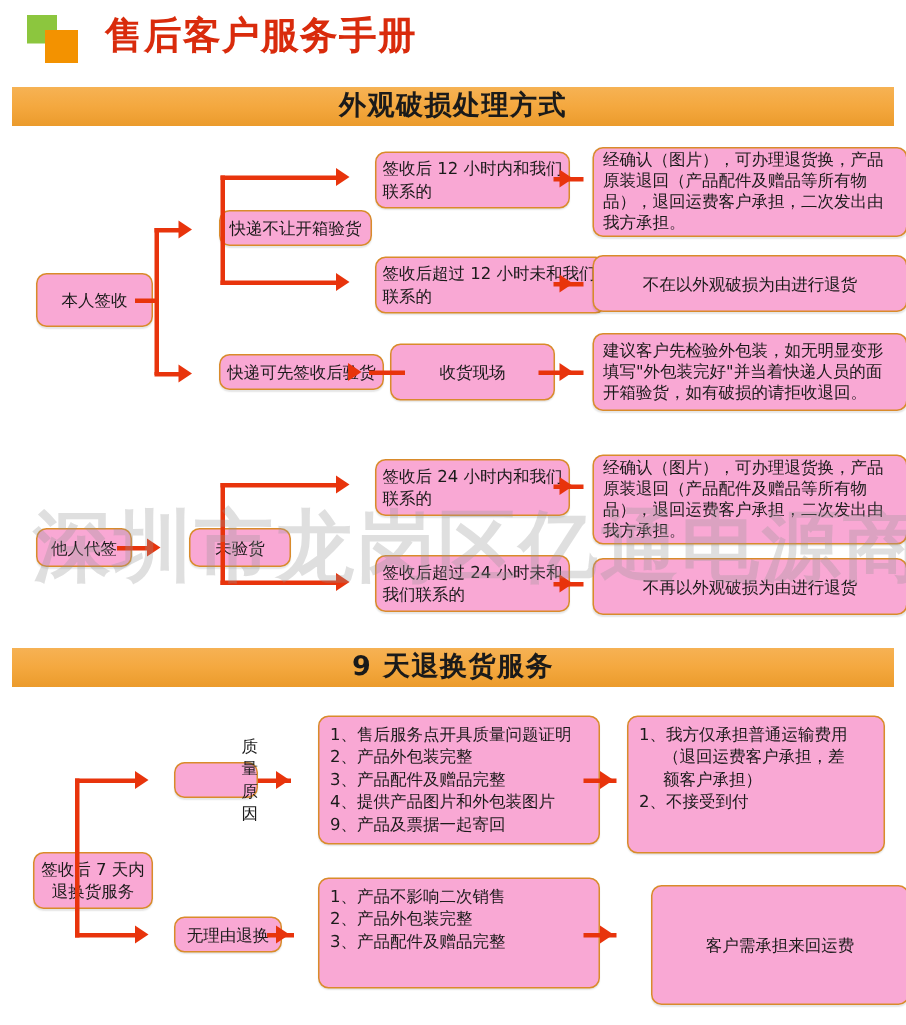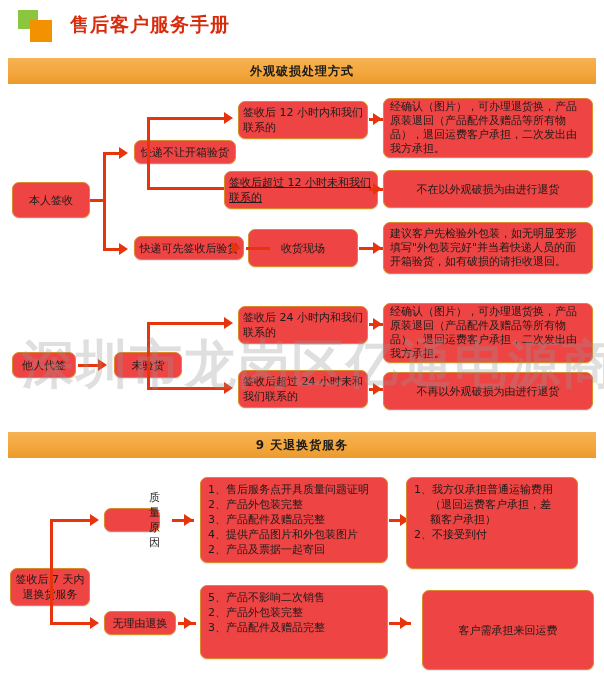--- a/index.html
+++ b/index.html
@@ -39,60 +39,61 @@
   }
   .logo-sq-orange {
     position: absolute;
     left: 12px; top: 10px;
     width: 22px; height: 22px;
     background: #f39200;
   }
   .header-title {
     position: absolute;
     left: 70px; top: 11px;
-    font-size: 19px;
+    font-size: 25px;
     font-weight: bold;
     color: #d92b0c;
     letter-spacing: 1px;
     line-height: 26px;
     white-space: nowrap;
   }
 
   
   .section-bar {
     position: absolute;
     left: 8px;
     width: 588px;
     height: 26px;
     background: linear-gradient(to bottom, #f6b254 0%, #f4a83f 50%, #eb9b2c 100%);
     color: #1a1a1a;
-    font-size: 12px;
+    font-size: 18px;
     font-weight: bold;
     text-align: center;
     line-height: 26px;
     letter-spacing: 1px;
   }
   #section-bar-1 { top: 58px; }
   #section-bar-2 { top: 432px; }
 
   
   .node {
     position: absolute;
-    background: #ef4444;
+    background: #f9a8d4;
     border: 1px solid #d98b2b;
     border-radius: 7px;
     color: #1b1b1b;
     font-size: 11px;
     line-height: 15px;
     display: flex;
     align-items: center;
     justify-content: center;
     text-align: center;
     padding: 2px 4px;
     box-shadow: 0 1px 1px rgba(0,0,0,0.10);
+    margin-left: 12px;
   }
   .node.left-text {
     justify-content: flex-start;
     text-align: left;
   }
   .node .inner { width: 100%; }
   .node.list-box {
     align-items: flex-start;
     padding: 4px 7px;
   }
@@ -175,21 +176,21 @@
   <div class="conn v" style="left:147px; top:117px; height:73px;"></div>
   <div class="conn h" style="left:147px; top:117px; width:79px;"></div>
   <div class="arrow" style="left:224px; top:112px;"></div>
   <div class="conn h" style="left:147px; top:187px; width:79px;"></div>
   <div class="arrow" style="left:224px; top:182px;"></div>
 
   <div class="node left-text" style="left:238px; top:101px; width:130px; height:38px;">
     <span class="inner">签收后 12 小时内和我们联系的</span>
   </div>
 
-  <div class="node left-text" style="left:224px; top:171px; width:154px; height:38px;text-decoration:underline;">
+  <div class="node left-text" style="left:238px; top:171px; width:154px; height:38px;">
     <span class="inner">签收后超过 12 小时未和我们联系的</span>
   </div>
 
   <div class="node" style="left:248px; top:229px; width:110px; height:38px;">
     <span class="inner">收货现场</span>
   </div>
   <div class="conn h" style="left:246px; top:247px; width:24px;"></div>
   <div class="arrow" style="left:232px; top:242px;"></div>
 
   <div class="conn h" style="left:369px; top:118px; width:20px;"></div>
@@ -277,39 +278,39 @@
 
   <div class="conn h" style="left:178px; top:622px; width:18px;"></div>
   <div class="arrow" style="left:184px; top:617px;"></div>
 
   <div class="node list-box" style="left:200px; top:477px; width:188px; height:86px;">
     <span class="inner">
       <span class="li">1、售后服务点开具质量问题证明</span>
       <span class="li">2、产品外包装完整</span>
       <span class="li">3、产品配件及赠品完整</span>
       <span class="li">4、提供产品图片和外包装图片</span>
-      <span class="li">2、产品及票据一起寄回</span>
+      <span class="li">9、产品及票据一起寄回</span>
     </span>
   </div>
 
   <div class="conn h" style="left:389px; top:519px; width:22px;"></div>
   <div class="arrow" style="left:400px; top:514px;"></div>
 
   <div class="node list-box" style="left:406px; top:477px; width:172px; height:92px;">
     <span class="inner">
       <span class="li">1、我方仅承担普通运输费用</span>
       <span class="li indent">（退回运费客户承担，差</span>
       <span class="li indent">额客户承担）</span>
       <span class="li">2、不接受到付</span>
     </span>
   </div>
 
   <div class="node list-box" style="left:200px; top:585px; width:188px; height:74px;">
     <span class="inner">
-      <span class="li">5、产品不影响二次销售</span>
+      <span class="li">1、产品不影响二次销售</span>
       <span class="li">2、产品外包装完整</span>
       <span class="li">3、产品配件及赠品完整</span>
     </span>
   </div>
 
   <div class="conn h" style="left:389px; top:622px; width:22px;"></div>
   <div class="arrow" style="left:400px; top:617px;"></div>
 
   <div class="node" style="left:422px; top:590px; width:172px; height:80px;">
     <span class="inner">客户需承担来回运费</span>

